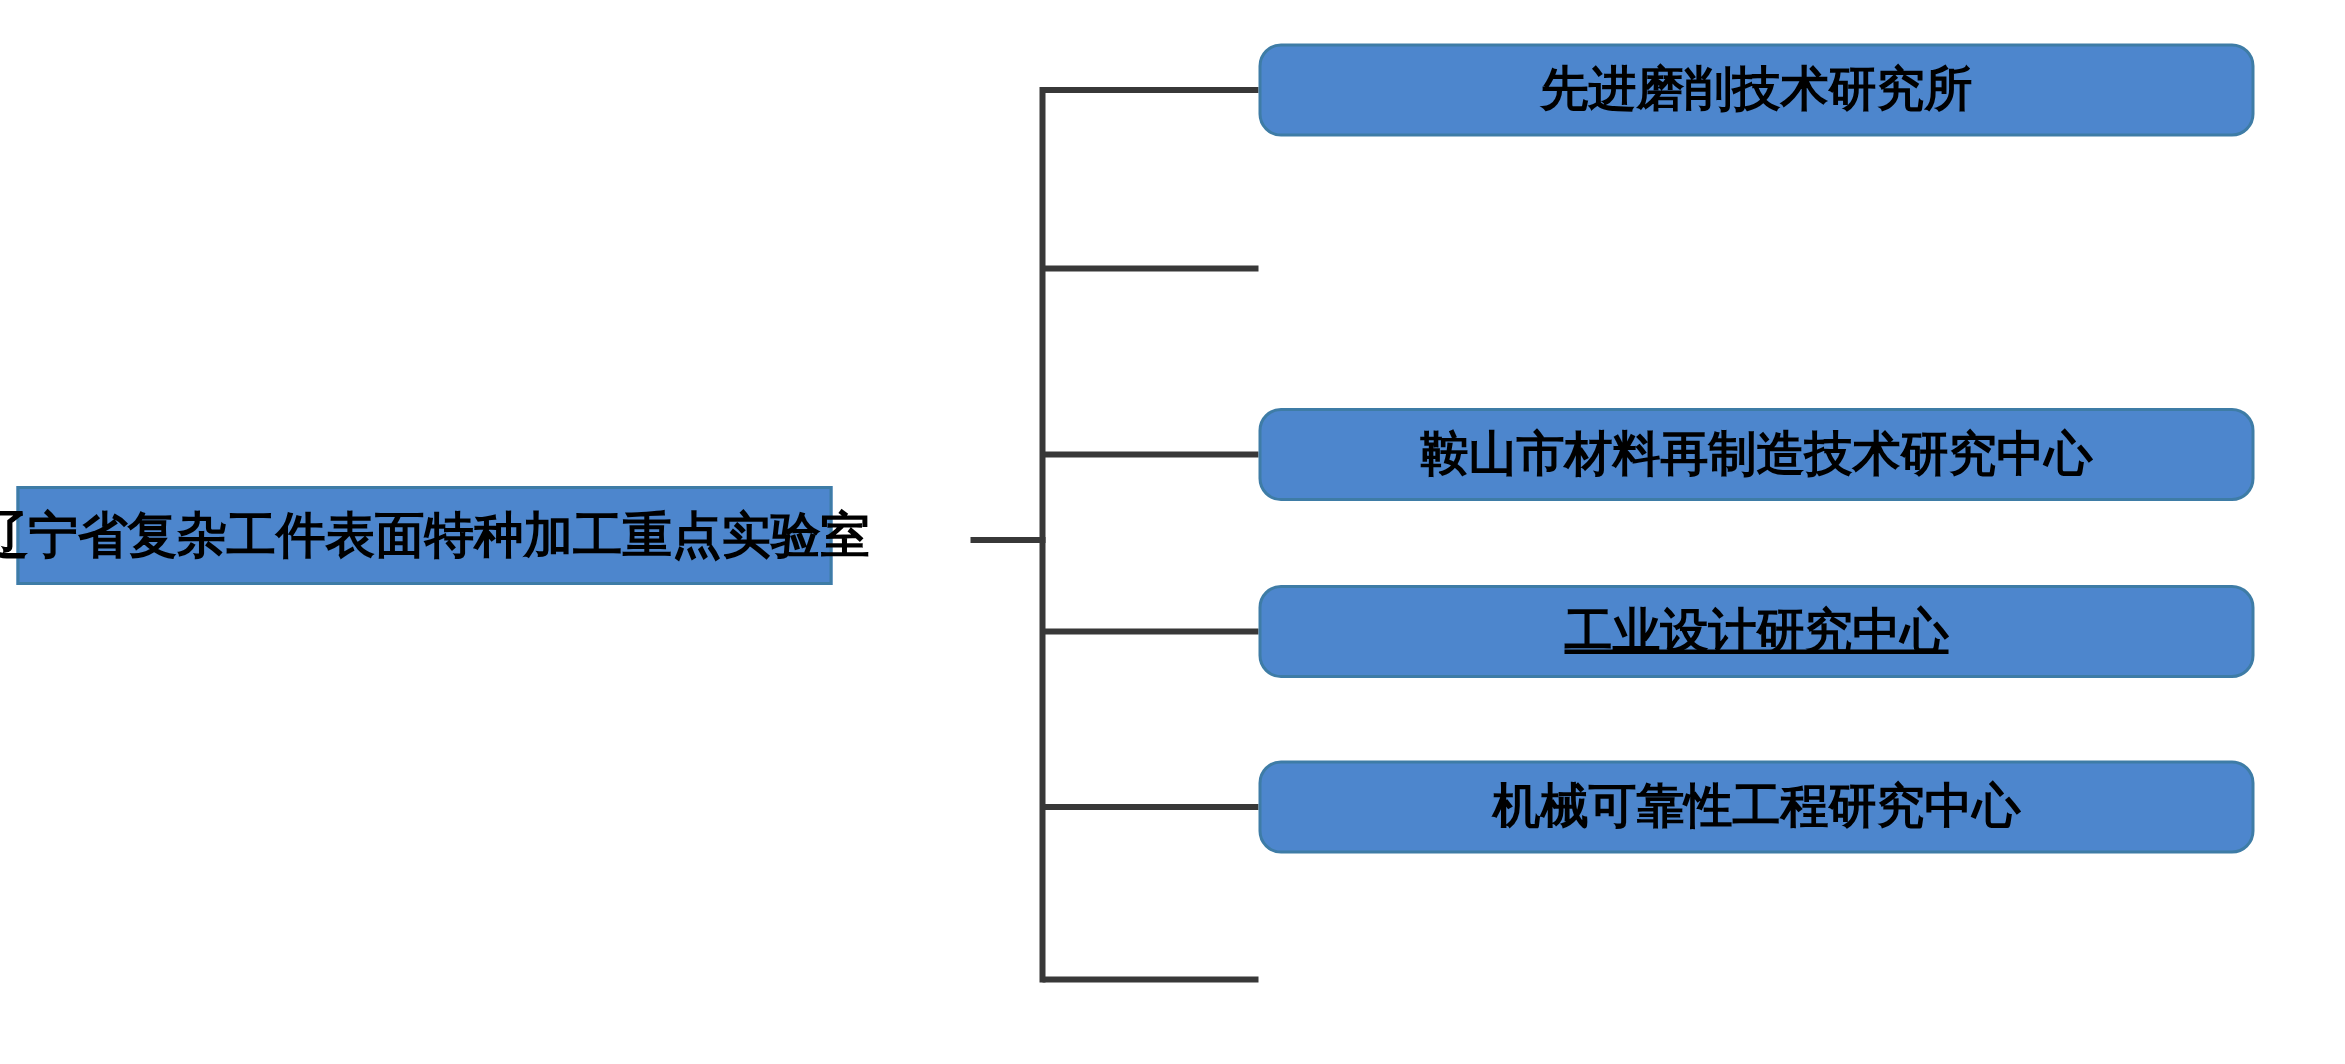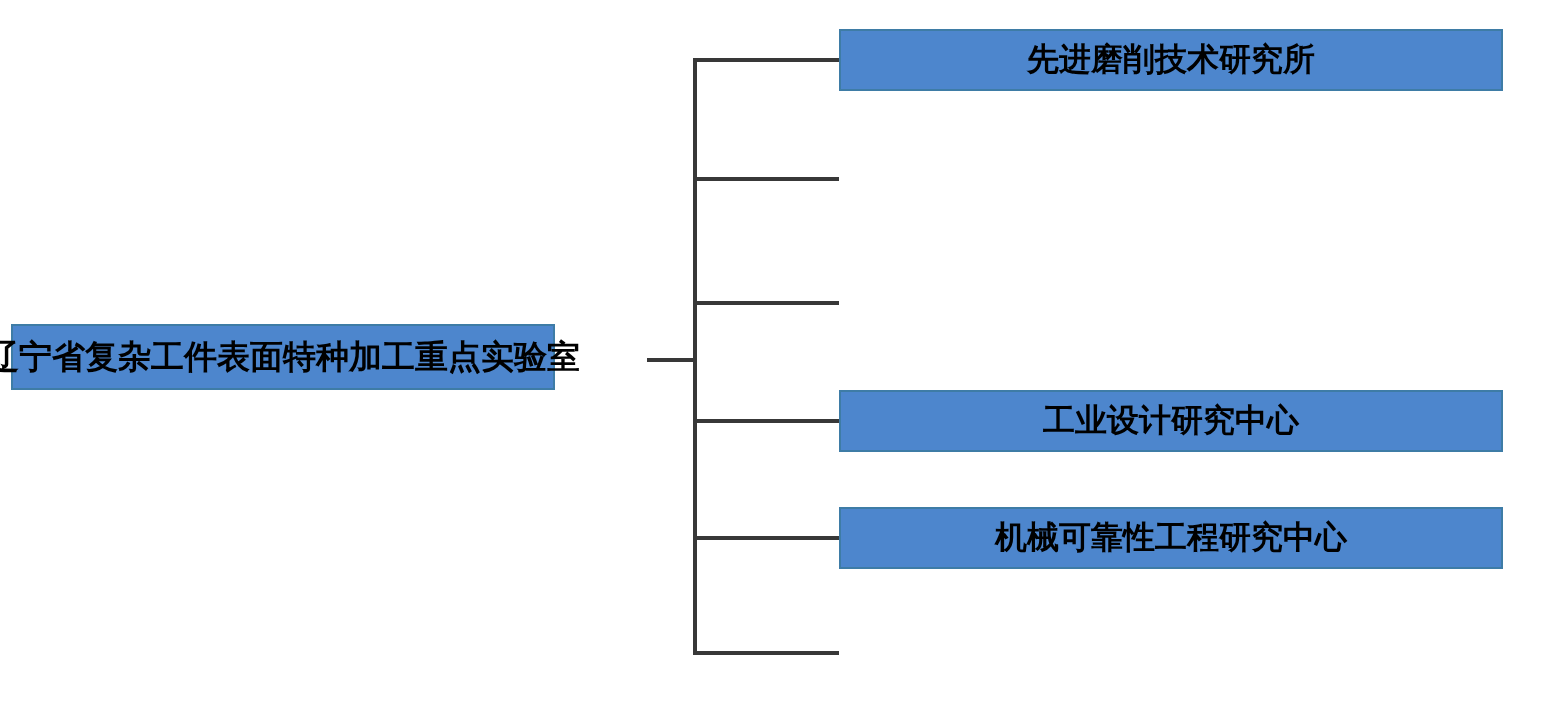--- a/index.html
+++ b/index.html
@@ -34,25 +34,26 @@
     width: 544px;
     height: 66px;
     font-size: 33px;
     letter-spacing: 0px;
   }
   .child-node {
     left: 839px;
     width: 664px;
     height: 62px;
     font-size: 32px;
+    border-radius: 15px;
   }
   .child-1 { top: 29px;  }
   .child-2 { top: 148px; }
   .child-3 { top: 272px; }
-  .child-4 { top: 390px; }
+  .child-4 { top: 390px; text-decoration: underline; }
   .child-5 { top: 507px; font-family: Liberation Serif, serif; }
   .child-6 { top: 622px; }
 
   .line {
     position: absolute;
     background: var(--line, #383838);
   }
   .spine {
     left: 693px;
     top: 58px;
@@ -89,19 +90,20 @@
   <div class="line stub stub-1"></div>
   <div class="line stub stub-2"></div>
   <div class="line stub stub-3"></div>
   <div class="line stub stub-4"></div>
   <div class="line stub stub-5"></div>
   <div class="line stub stub-6"></div>
 
   <div class="node child-node child-1">先进磨削技术研究所</div>
 
 
+  <div class="node child-node child-3">鞍山市材料再制造技术研究中心</div>
 
   <div class="node child-node child-4">工业设计研究中心</div>
 
   <div class="node child-node child-5">机械可靠性工程研究中心</div>
 
 
 </div>
 
 </body></html>

